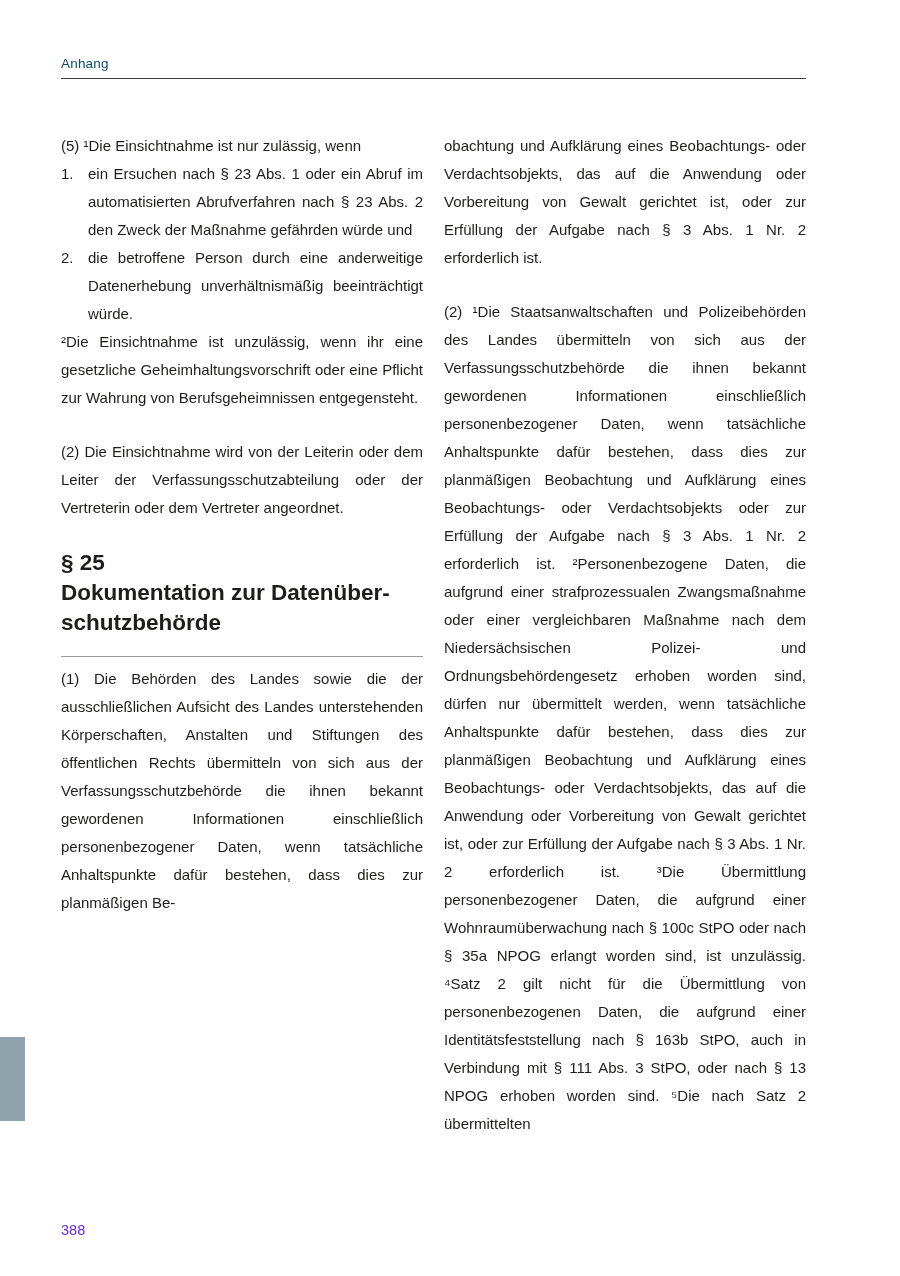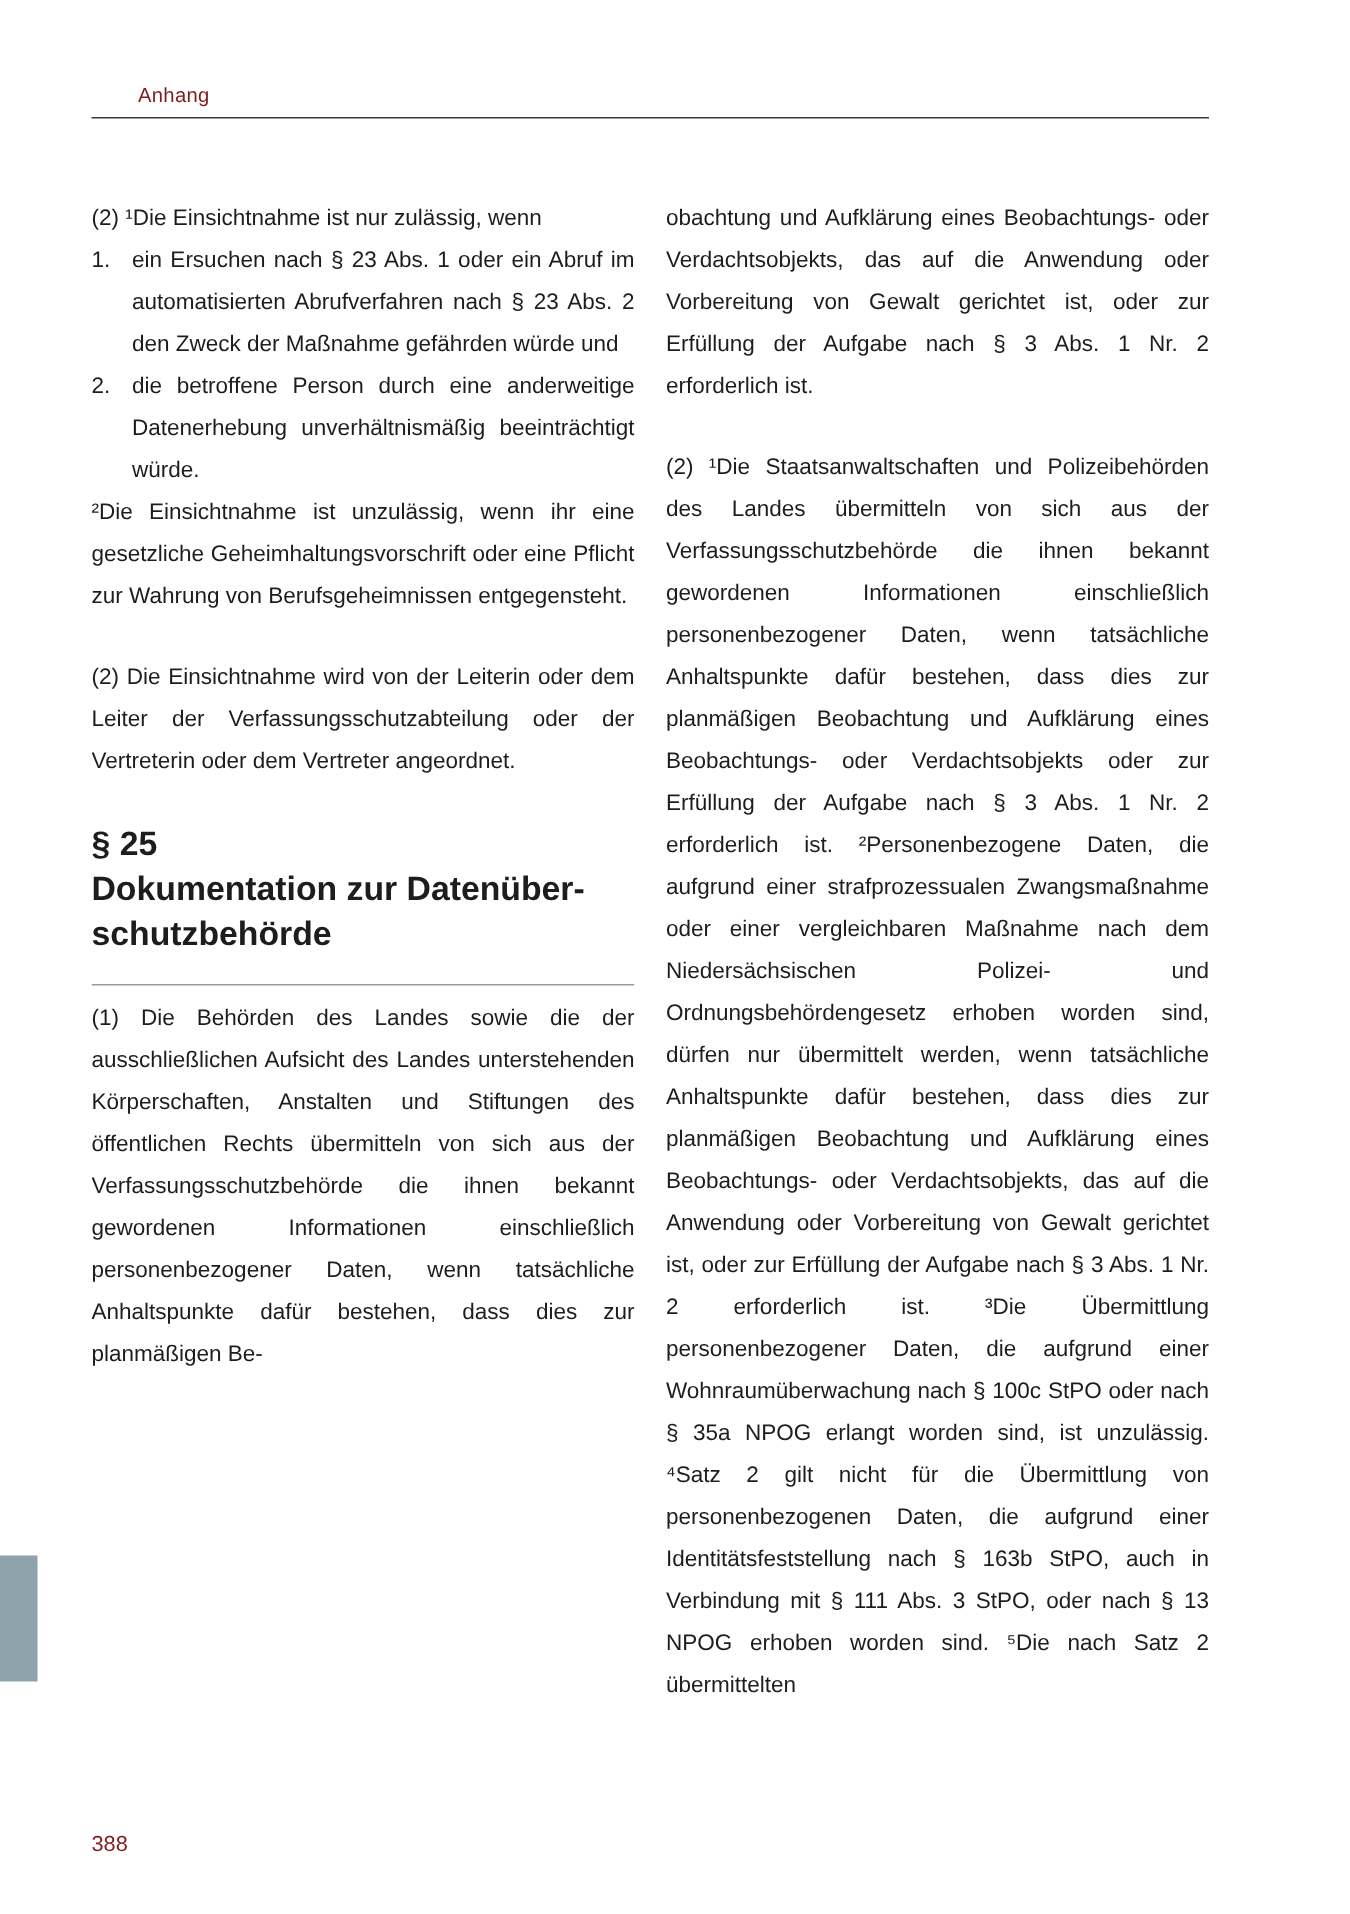--- a/index.html
+++ b/index.html
@@ -15,22 +15,21 @@
     overflow: hidden;
     font-family: "Liberation Sans", "DejaVu Sans", sans-serif;
     color: #1d1d1b;
   }
   .running-header {
     position: absolute;
     left: 61px;
     top: 56px;
     font-size: 13.5px;
     letter-spacing: 0.2px;
-    color: #7f1d1d;
-    margin-left: 31px;
+    color: #0c4a6e;
   }
   .header-rule {
     position: absolute;
     left: 61px;
     top: 78px;
     width: 745px;
     height: 1px;
     background: #3c3c3b;
   }
   .columns {
@@ -93,33 +92,33 @@
     top: 1037px;
     width: 25px;
     height: 84px;
     background: #8ea3ac;
   }
   .page-number {
     position: absolute;
     left: 61px;
     top: 1222px;
     font-size: 14.5px;
-    color: #7f1d1d;
+    color: #6d28d9;
   }
 </style>
 </head>
 <body>
 
 <div class="page">
   <span class="running-header">Anhang</span>
   <div class="header-rule"></div>
 
   <div class="columns">
     <div class="col">
-        <p class="p">(2) ¹Die Einsichtnahme ist nur zulässig, wenn</p>
+        <p class="p">(5) ¹Die Einsichtnahme ist nur zulässig, wenn</p>
         <div class="li">
           <span class="marker">1.</span>
           <span class="text">ein Ersuchen nach § 23 Abs. 1 oder ein Abruf im automatisierten Abrufverfahren nach § 23 Abs. 2 den Zweck der Maßnahme gefährden würde und</span>
         </div>
         <div class="li">
           <span class="marker">2.</span>
           <span class="text">die betroffene Person durch eine anderweitige Datenerhebung unverhältnismäßig beeinträchtigt würde.</span>
         </div>
         <p class="cont">²Die Einsichtnahme ist unzulässig, wenn ihr eine gesetzliche Geheimhaltungsvorschrift oder eine Pflicht zur Wahrung von Berufsgeheimnissen entgegensteht.</p>
         <p class="p">(2) Die Einsichtnahme wird von der Leiterin oder dem Leiter der Verfassungsschutzabteilung oder der Vertreterin oder dem Vertreter angeordnet.</p>

